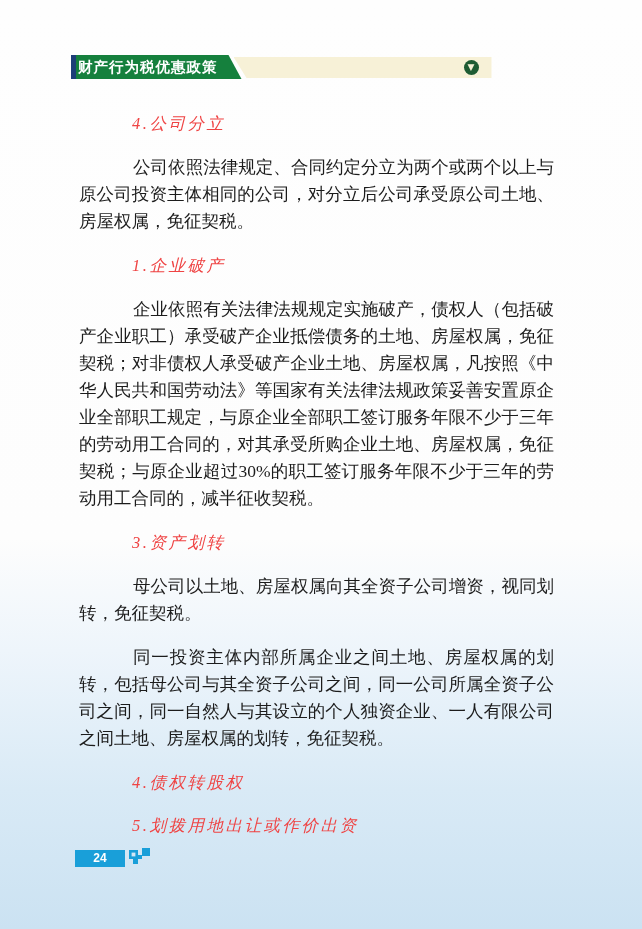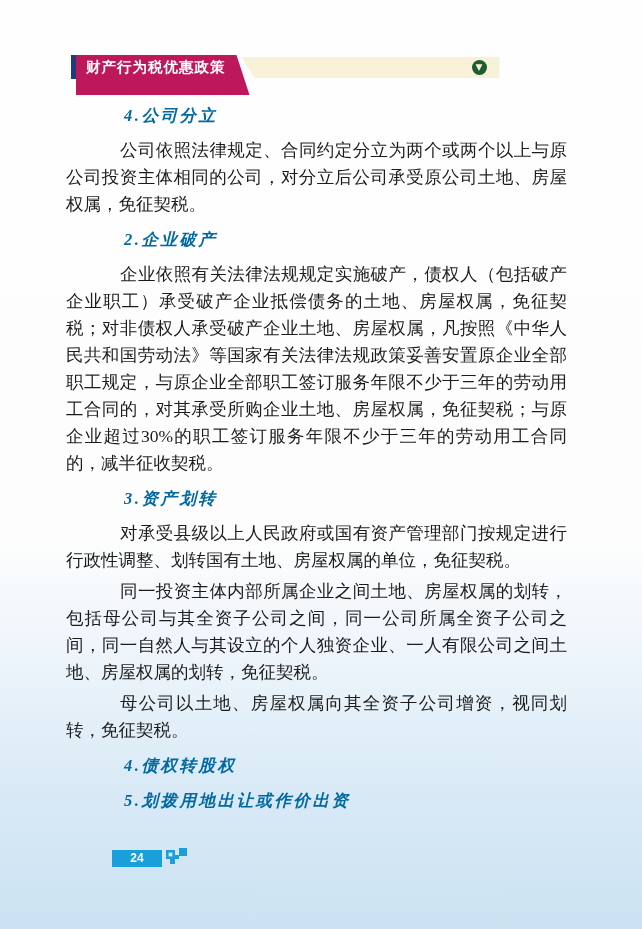--- a/index.html
+++ b/index.html
@@ -9,25 +9,25 @@
     background: linear-gradient(180deg,
       #fefefe 0%, #fdfdfd 58%,
       #eef5fb 70%, #d9eaf6 85%, #cbe2f2 100%);
     font-family: "Liberation Serif", "DejaVu Serif", serif;
   }
 
   
   .header { position: absolute; top: 55px; left: 71px; display: flex; align-items: flex-start; }
   .header-strip { width: 5px; height: 24px; background: #1d3e78; }
   .ribbon {
-    height: 40px; background: #be185d; color: #ffffff;
+    height: 24px; background: #15803d; color: #ffffff;
     font-family: "Liberation Sans", "DejaVu Sans", sans-serif;
     font-weight: bold; font-size: 14.5px; line-height: 24px;
     letter-spacing: 1px; white-space: nowrap;
-    padding: 0 24px 0 10px;
+    padding: 0 24px 0 2px;
     clip-path: polygon(0 0, calc(100% - 13px) 0, 100% 100%, 0 100%);
   }
   .band {
     height: 21px; width: 258px; background: #f7f1d7;
     margin-left: -8px; margin-top: 2px; position: relative;
     clip-path: polygon(0 0, 100% 0, 100% 100%, 13px 100%);
   }
   .band-icon {
     position: absolute; right: 13px; top: 3px;
     width: 15px; height: 15px; border-radius: 50%;
@@ -38,32 +38,32 @@
     color: #f7f1d7; font-size: 9px; line-height: 1;
     font-family: "DejaVu Sans", sans-serif;
   }
 
   
   .content {
     position: absolute; left: 62px; top: 94px; width: 509px;
     font-size: 17.5px; line-height: 27px; color: #1c1c1c;
     text-align: justify;
   }
-  .content p { margin: 4px; text-indent: 54px; }
+  .content p { margin: 17px; text-indent: 54px; }
   .content h3 {
-    margin: 8px; font-size: 16.5px; font-weight: bold; font-style: italic;
-    text-indent: 54px; letter-spacing: 2.5px; line-height: 27px; color: #0369a1;
+    margin: 16px; font-size: 16.5px; font-weight: normal; font-style: italic;
+    text-indent: 54px; letter-spacing: 2.5px; line-height: 27px; color: #ef4444;
   }
 
   
   .footer { position: absolute; left: 75px; top: 850px; display: flex; align-items: flex-start; }
   .page-num {
     width: 50px; height: 17px; background: #199fd9; color: #ffffff;
     font-family: "Liberation Sans", "DejaVu Sans", sans-serif;
-    font-size: 12px; font-weight: bold; text-align: center; line-height: 17px; margin-left: 37px;
+    font-size: 12px; font-weight: bold; text-align: center; line-height: 17px;
   }
   .pixel-motif { margin-left: 4px; margin-top: -2px; }
   .pixel-motif svg { display: block; }
 </style>
 </head>
 <body>
 
 <div class="header">
   <div class="header-strip"></div>
   <div class="ribbon">
@@ -74,27 +74,26 @@
       <span>▼</span>
     </div>
   </div>
 </div>
 
 <div class="content">
 
   <h3>4.公司分立</h3>
   <p>公司依照法律规定、合同约定分立为两个或两个以上与原公司投资主体相同的公司，对分立后公司承受原公司土地、房屋权属，免征契税。</p>
 
-  <h3>2.企业破产</h3>
+  <h3>1.企业破产</h3>
   <p>企业依照有关法律法规规定实施破产，债权人（包括破产企业职工）承受破产企业抵偿债务的土地、房屋权属，免征契税；对非债权人承受破产企业土地、房屋权属，凡按照《中华人民共和国劳动法》等国家有关法律法规政策妥善安置原企业全部职工规定，与原企业全部职工签订服务年限不少于三年的劳动用工合同的，对其承受所购企业土地、房屋权属，免征契税；与原企业超过30%的职工签订服务年限不少于三年的劳动用工合同的，减半征收契税。</p>
 
   <h3>3.资产划转</h3>
-  <p>对承受县级以上人民政府或国有资产管理部门按规定进行行政性调整、划转国有土地、房屋权属的单位，免征契税。</p>
+  <p>母公司以土地、房屋权属向其全资子公司增资，视同划转，免征契税。</p>
   <p>同一投资主体内部所属企业之间土地、房屋权属的划转，包括母公司与其全资子公司之间，同一公司所属全资子公司之间，同一自然人与其设立的个人独资企业、一人有限公司之间土地、房屋权属的划转，免征契税。</p>
-  <p>母公司以土地、房屋权属向其全资子公司增资，视同划转，免征契税。</p>
 
   <h3>4.债权转股权</h3>
 
   <h3>5.划拨用地出让或作价出资</h3>
 
 </div>
 
 <div class="footer">
   <div class="page-num">24</div>
   <div class="pixel-motif">

